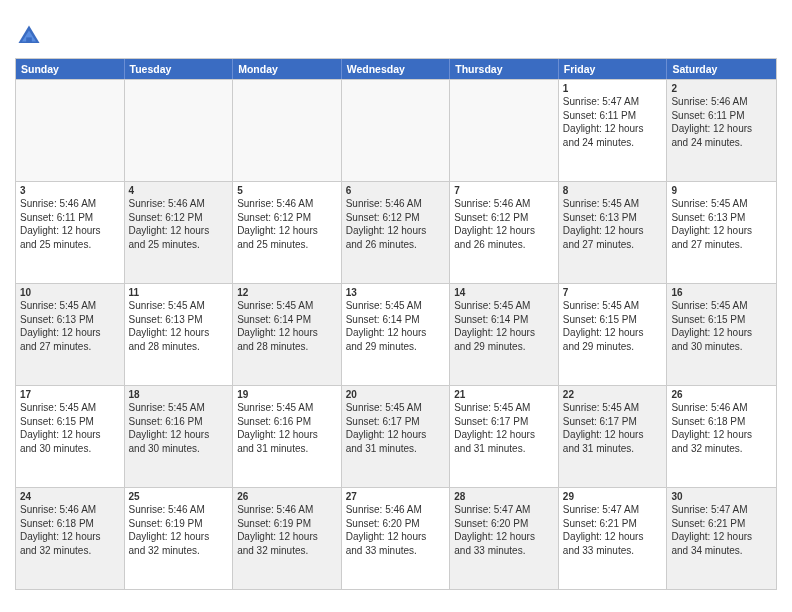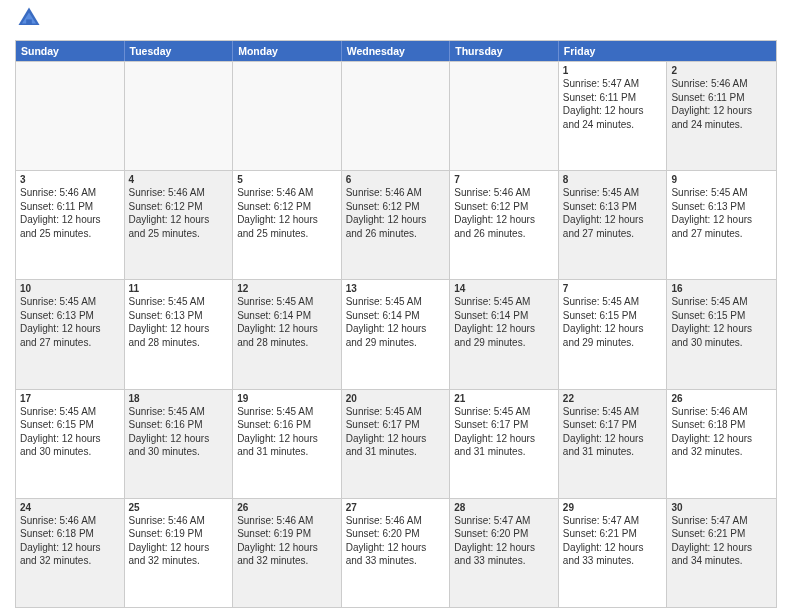--- a/index.html
+++ b/index.html
@@ -6,21 +6,21 @@
     body {
       font-family: Arial, sans-serif;
       background: #fff;
       width: 792px;
       height: 612px;
       overflow: hidden;
     }
     .page {
       width: 792px;
       height: 612px;
-      padding: 4px 15px;
+      padding: 22px 15px;
       display: flex;
       flex-direction: column;
     }
     .header {
       display: flex;
       justify-content: space-between;
       align-items: flex-start;
       margin-bottom: 8px;
     }
     .logo {
@@ -126,20 +126,21 @@
   </div>
 
   <div class="calendar">
     <div class="cal-header">
     <div class="cal-header-cell">Sunday</div>
         <div class="cal-header-cell">Tuesday</div>
         <div class="cal-header-cell">Monday</div>
         <div class="cal-header-cell">Wednesday</div>
         <div class="cal-header-cell">Thursday</div>
         <div class="cal-header-cell">Friday</div>
+        <div class="cal-header-cell">Saturday</div>
       </div>
     <div class="cal-body">
     <div class="cal-row">
           <div class="cal-cell empty"></div>
           <div class="cal-cell empty"></div>
           <div class="cal-cell empty"></div>
           <div class="cal-cell empty"></div>
           <div class="cal-cell empty"></div>
           <div class="cal-cell">
             <span class="day-num">1</span>

